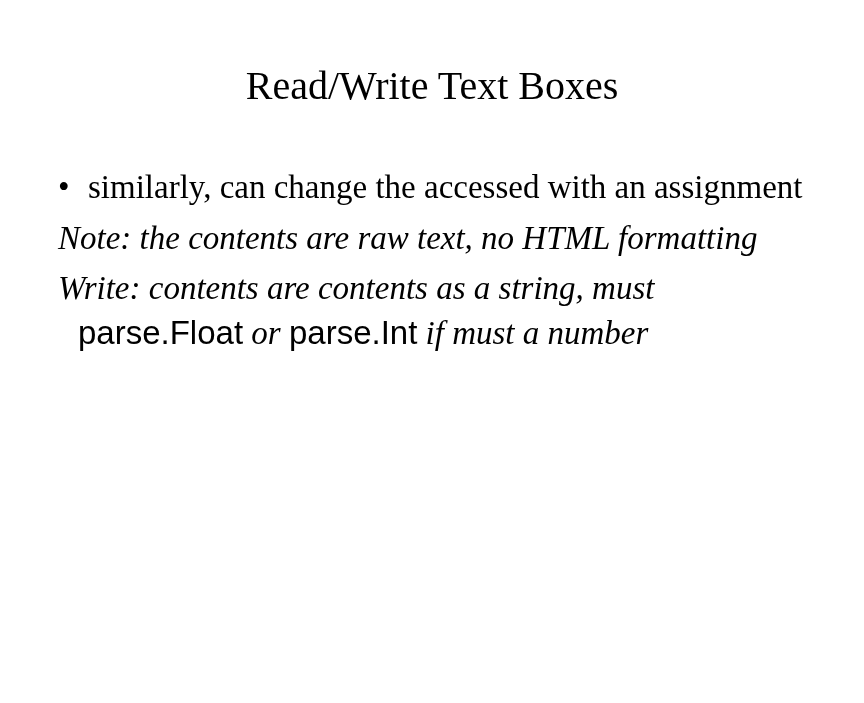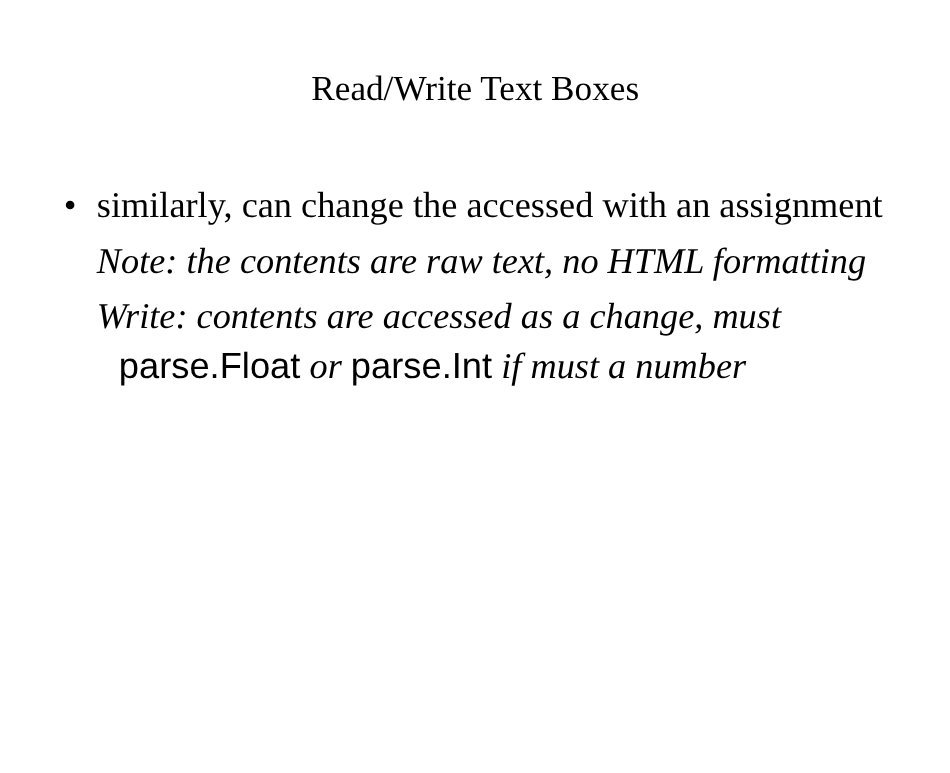--- a/index.html
+++ b/index.html
@@ -16,21 +16,21 @@
     height: 703px;
     position: relative;
     box-sizing: border-box;
   }
   .title {
     position: absolute;
     top: 62px;
     left: 0;
     width: 100%;
     text-align: center;
-    font-size: 32px;
+    font-size: 40px;
     font-weight: normal;
   }
   .body {
     position: absolute;
     top: 165px;
     left: 58px;
     right: 50px;
     font-size: 33px;
     line-height: 1.35;
   }
@@ -41,21 +41,20 @@
   .bullet-dot {
     width: 30px;
     flex: 0 0 30px;
     text-align: left;
     font-size: 33px;
   }
   .bullet-text {
     flex: 1;
   }
   .sub {
-    margin-left: 30px;
     margin-top: 6px;
     font-style: italic;
   }
   .sub .indent-wrap {
     padding-left: 20px;
     text-indent: -20px;
   }
   .mono {
     font-family: Liberation Sans, sans-serif;
     font-style: normal;
@@ -76,19 +75,19 @@
     </div>
 
     <div class="sub">
       <div class="indent-wrap">
         <span>Note:</span><span> the contents are raw text, no HTML formatting</span>
       </div>
     </div>
 
     <div class="sub">
       <div class="indent-wrap">
-        <span>Write:</span><span> contents are accessed as a change, must </span><span class="mono">parse.Float</span><span> or </span><span class="mono">parse.Int</span><span> if must a number</span>
+        <span>Write:</span><span> contents are contents as a string, must </span><span class="mono">parse.Float</span><span> or </span><span class="mono">parse.Int</span><span> if must a number</span>
       </div>
     </div>
 
   </div>
 
 </div>
 
 </body></html>

